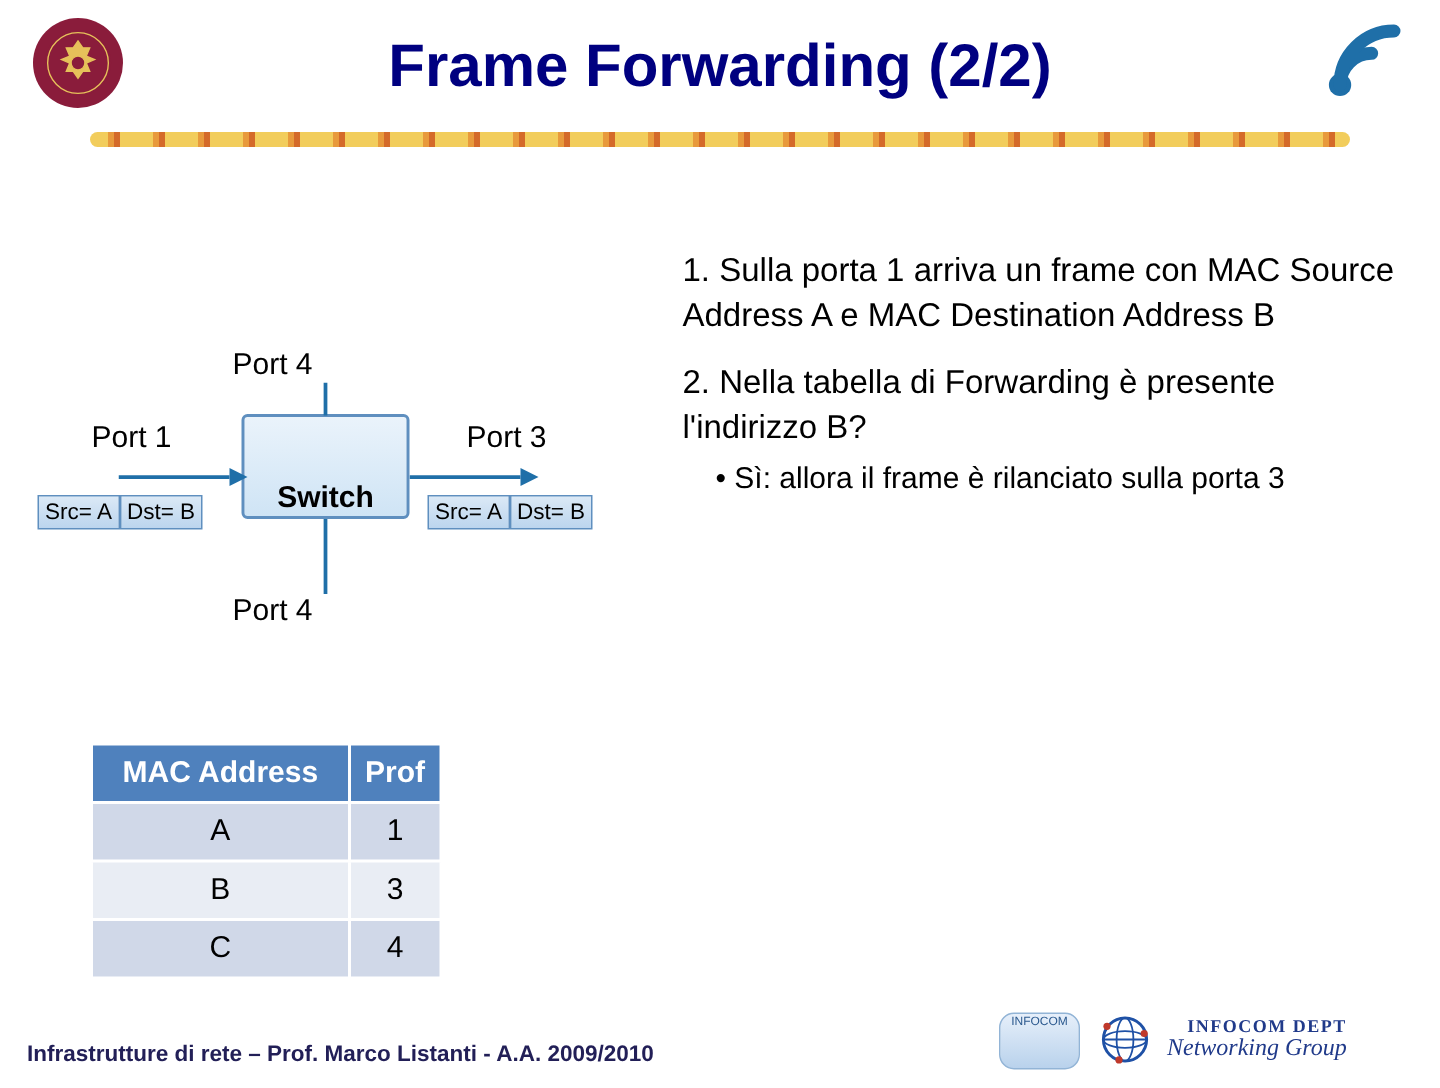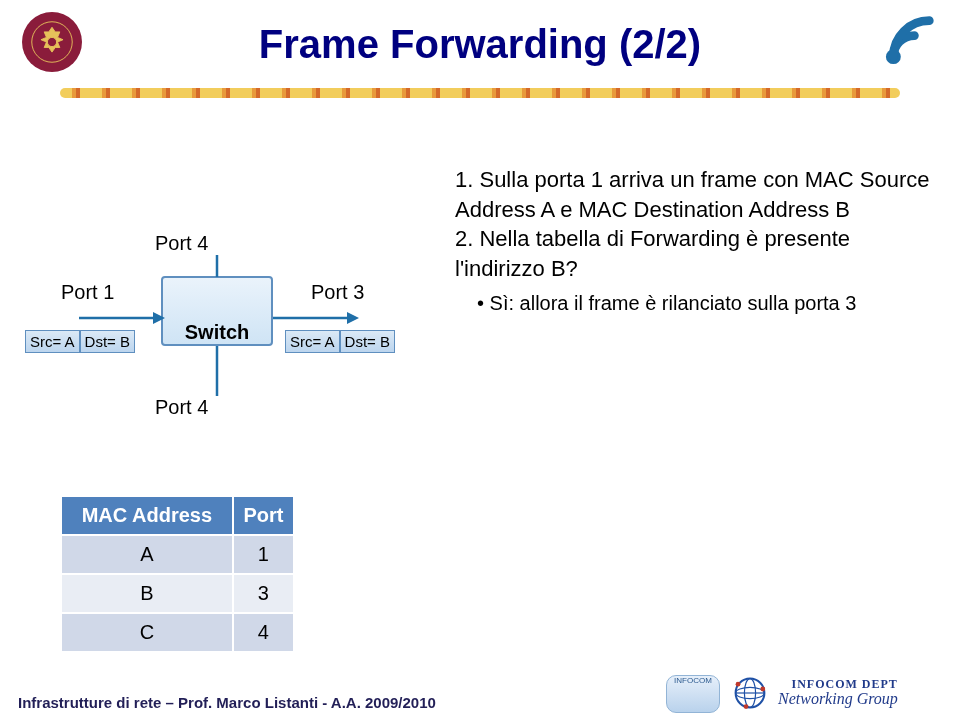--- a/index.html
+++ b/index.html
@@ -86,21 +86,21 @@
 
     
     .content-list {
       position: absolute;
       top: 165px; left: 455px;
       width: 480px;
       color: #000;
       font-size: 22px;
       line-height: 1.35;
     }
-    .content-list .li1 { margin-bottom: 0; }
+    .content-list .li1 { margin-bottom: 16px; }
     .content-list .li2 { margin-bottom: 6px; }
     .content-list .sub {
       padding-left: 42px;
       text-indent: -20px;
       font-size: 20px;
     }
     .bullet-dot::before { content: "• "; }
 
     
     .table-wrap {
@@ -241,21 +241,21 @@
     <div class="li1">1. Sulla porta 1 arriva un frame con MAC Source Address A e MAC Destination Address B</div>
     <div class="li2">2. Nella tabella di Forwarding è presente l'indirizzo B?</div>
     <div class="sub bullet-dot">Sì: allora il frame è rilanciato sulla porta 3</div>
   </div>
 
   <div class="table-wrap">
     <table>
       <thead>
         <tr>
           <th>MAC Address</th>
-          <th>Port</th>
+          <th>Prof</th>
         </tr>
       </thead>
       <tbody>
         <tr>
           <td>A</td>
           <td>1</td>
         </tr>
         <tr>
           <td>B</td>
           <td>3</td>

